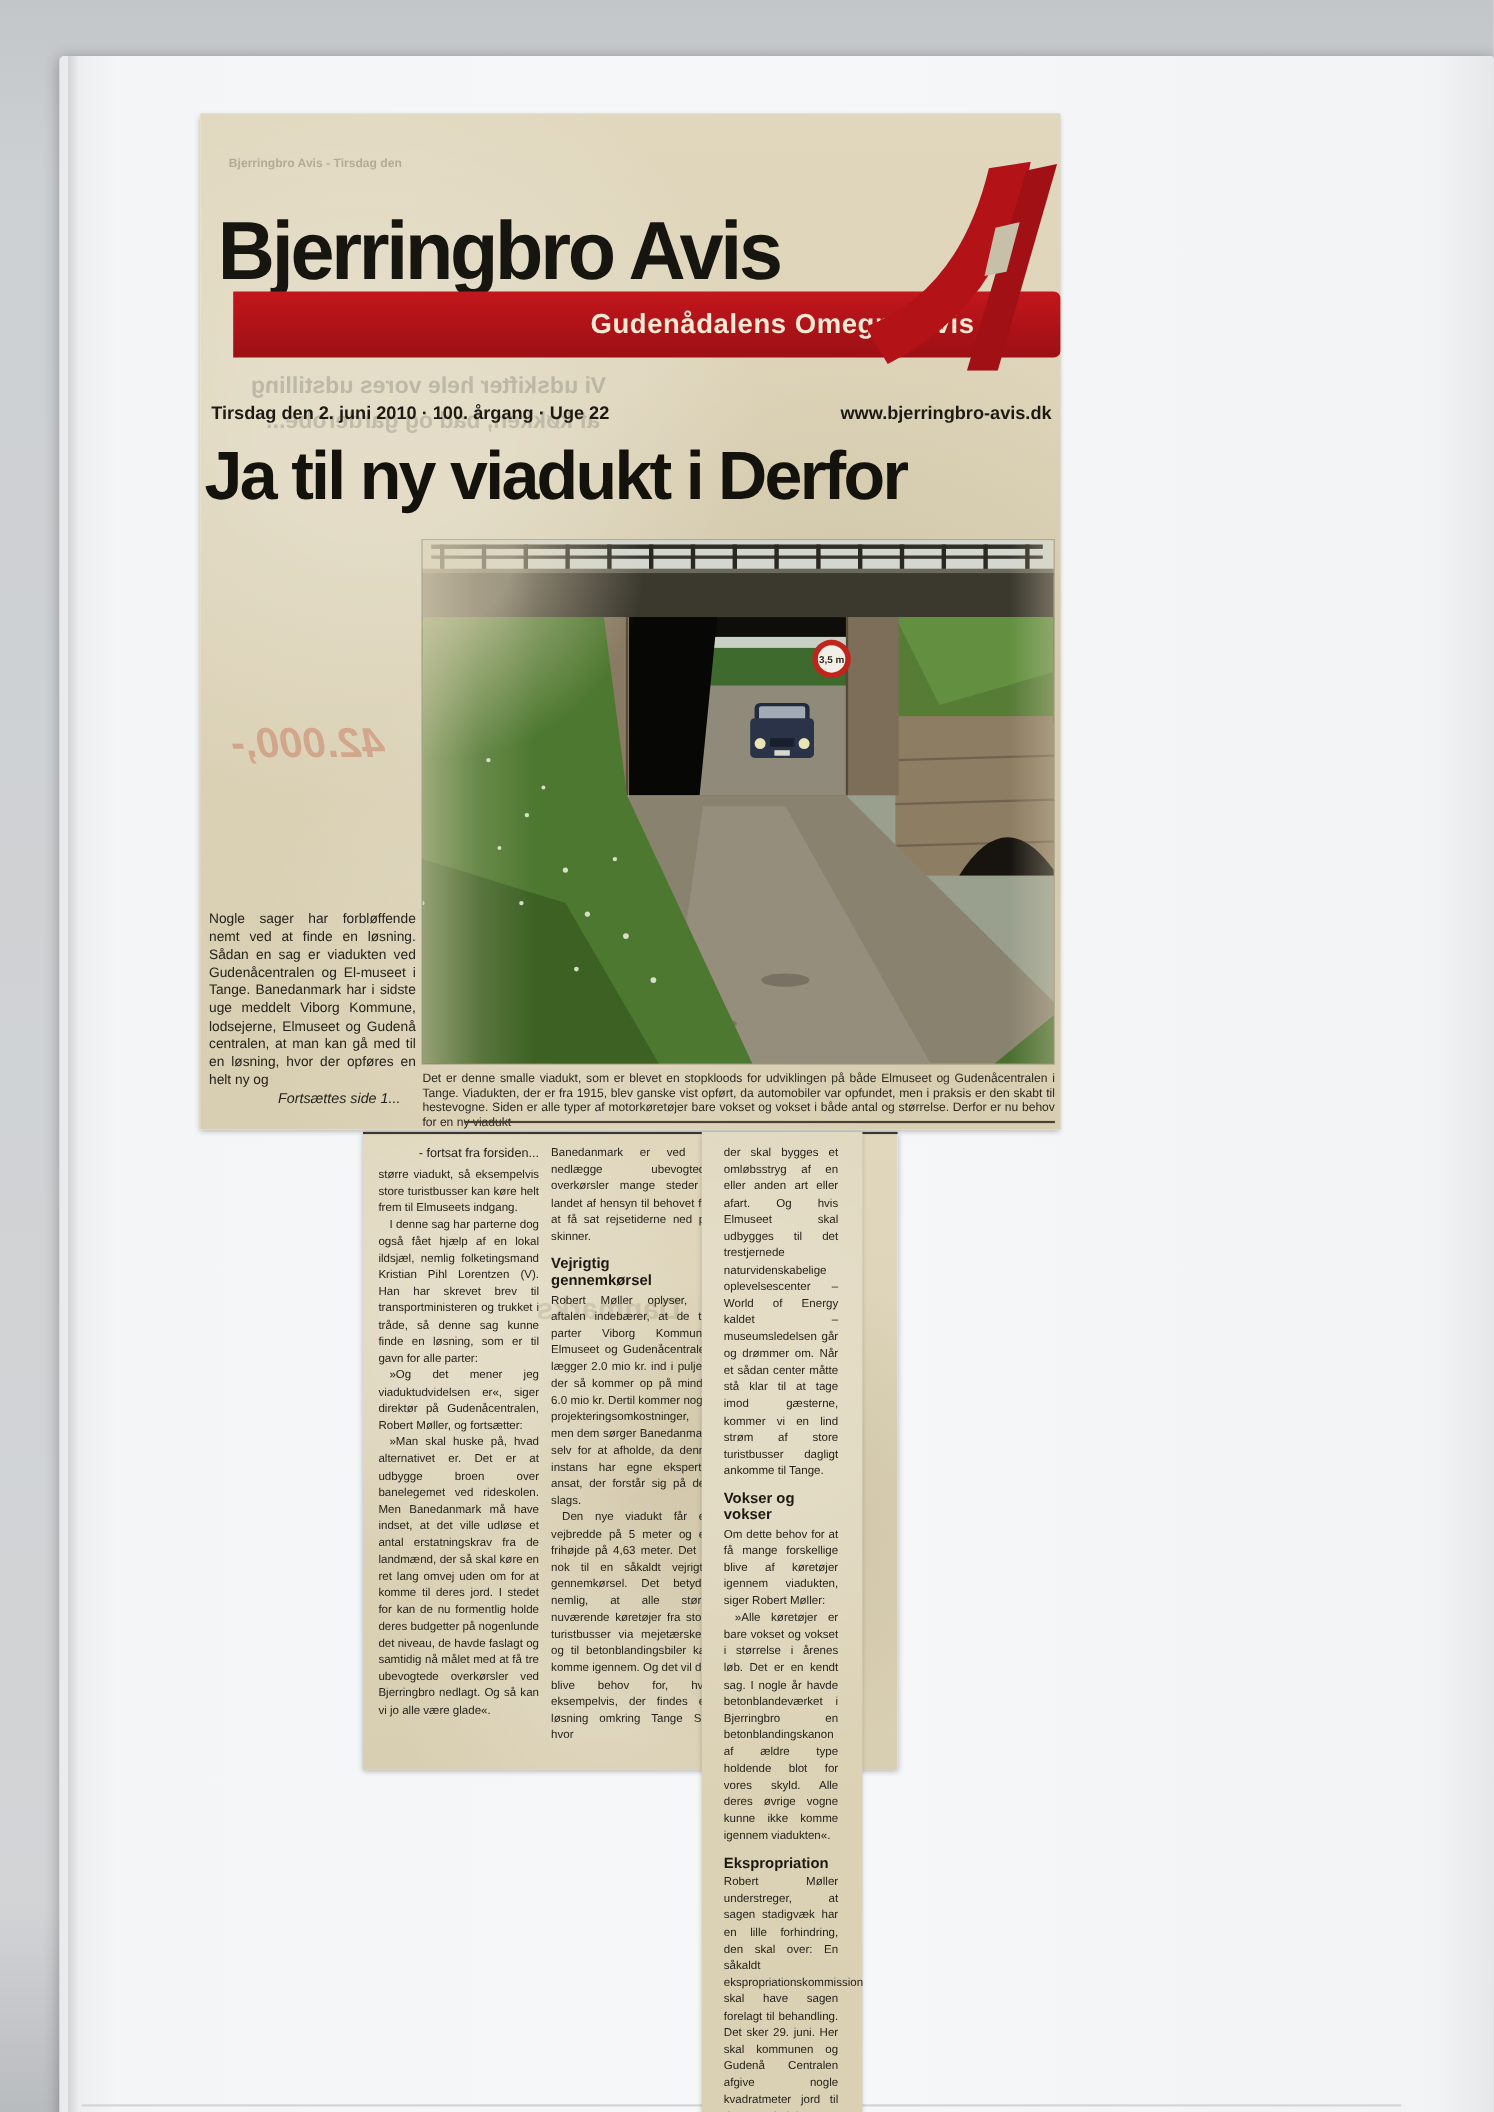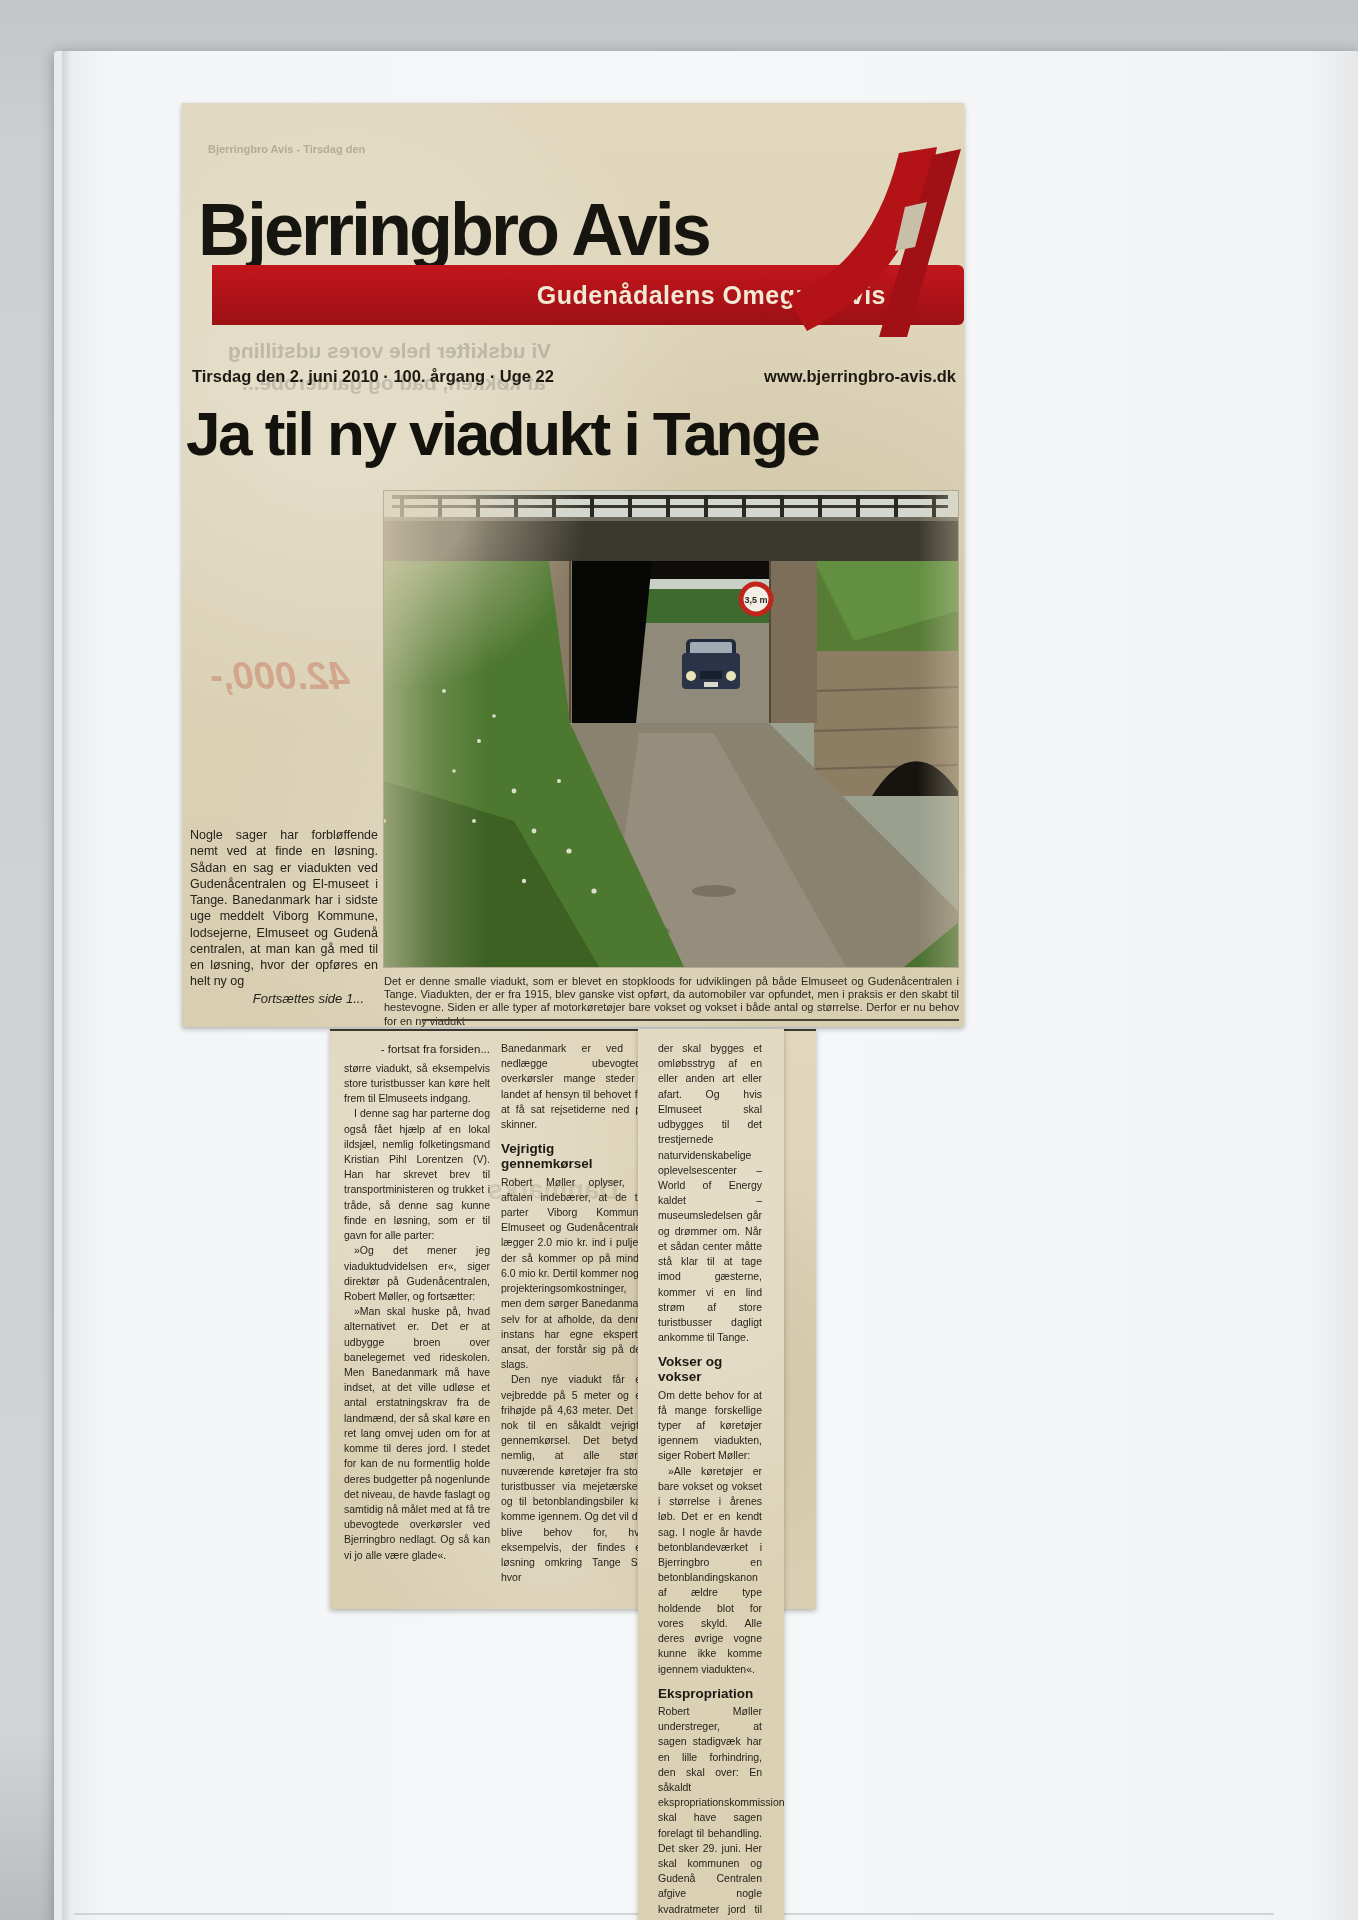--- a/index.html
+++ b/index.html
@@ -142,21 +142,21 @@
 
     <svg class="swoosh" viewBox="0 0 175 190">
       <path d="M0,150 Q85,118 112,6 L150,0 Q128,130 20,184 Z" fill="#b31217"></path>
       <polygon points="146,8 174,2 120,190 92,190" fill="#a01015"></polygon>
       <polygon points="118,60 140,55 128,100 108,104" fill="#c8bfa8"></polygon>
     </svg>
 
     <div class="dateline">Tirsdag den 2. juni 2010 · 100. årgang · Uge 22</div>
     <div class="website">www.bjerringbro-avis.dk</div>
 
-    <div class="headline">Ja til ny viadukt i Tange</div>
+    <div class="headline">Ja til ny viadukt i Derfor</div>
 
 
     <div class="photo">
       <svg viewBox="0 0 574 476" preserveAspectRatio="none">
 
         <rect x="0" y="0" width="574" height="80" fill="#d3d7cf"></rect>
 
         <rect x="8" y="4" width="556" height="4" fill="#302d26"></rect>
         <rect x="8" y="14" width="556" height="3" fill="#3a372f"></rect>
         <g fill="#2b2821">
@@ -273,21 +273,21 @@
       <div class="col">
         <p>Banedanmark er ved at nedlægge ubevogtede overkørsler mange steder i landet af hensyn til behovet for at få sat rejsetiderne ned på skinner.</p>
         <p class="subhead">Vejrigtig gennemkørsel</p>
         <p>Robert Møller oplyser, at aftalen indebærer, at de tre parter Viborg Kommune, Elmuseet og Gudenåcentralen lægger 2.0 mio kr. ind i puljen, der så kommer op på mindst 6.0 mio kr. Dertil kommer nogle projekteringsomkostninger, men dem sørger Banedanmark selv for at afholde, da denne instans har egne eksperter ansat, der forstår sig på den slags.</p>
         <p class="indent">Den nye viadukt får en vejbredde på 5 meter og en frihøjde på 4,63 meter. Det er nok til en såkaldt vejrigtig gennemkørsel. Det betyder nemlig, at alle større nuværende køretøjer fra store turistbusser via mejetærskere og til betonblandingsbiler kan komme igennem. Og det vil der blive behov for, hvis eksempelvis, der findes en løsning omkring Tange Sø, hvor</p>
       </div>
 
       <div class="col col3">
         <p>der skal bygges et omløbsstryg af en eller anden art eller afart. Og hvis Elmuseet skal udbygges til det trestjernede naturvidenskabelige oplevelsescenter – World of Energy kaldet – museumsledelsen går og drømmer om. Når et sådan center måtte stå klar til at tage imod gæsterne, kommer vi en lind strøm af store turistbusser dagligt ankomme til Tange.</p>
         <p class="subhead">Vokser og vokser</p>
-        <p>Om dette behov for at få mange forskellige typer af køretøjer igennem viadukten, siger Robert Møller:</p>
+        <p>Om dette behov for at få mange forskellige blive af køretøjer igennem viadukten, siger Robert Møller:</p>
         <p class="indent">»Alle køretøjer er bare vokset og vokset i størrelse i årenes løb. Det er en kendt sag. I nogle år havde betonblandeværket i Bjerringbro en betonblandingskanon af ældre type holdende blot for vores skyld. Alle deres øvrige vogne kunne ikke komme igennem viadukten«.</p>
         <p class="subhead">Ekspropriation</p>
         <p>Robert Møller understreger, at sagen stadigvæk har en lille forhindring, den skal over: En såkaldt ekspropriationskommission skal have sagen forelagt til behandling. Det sker 29. juni. Her skal kommunen og Gudenå Centralen afgive nogle kvadratmeter jord til den nye viadukt:</p>
         <p class="indent">»Men det gør vi i hvert fald gerne, så jeg har ikke rigtig fantasi til at forestille mig, hvad der skulle kunne gå galt nu. Men principielt er sagen ikke helt klappet og klar, før ekspropriationskommissionen har talt«, slutter Robert Møller.</p>
 
       </div>
 
     </div>
   </div>
 </div>

